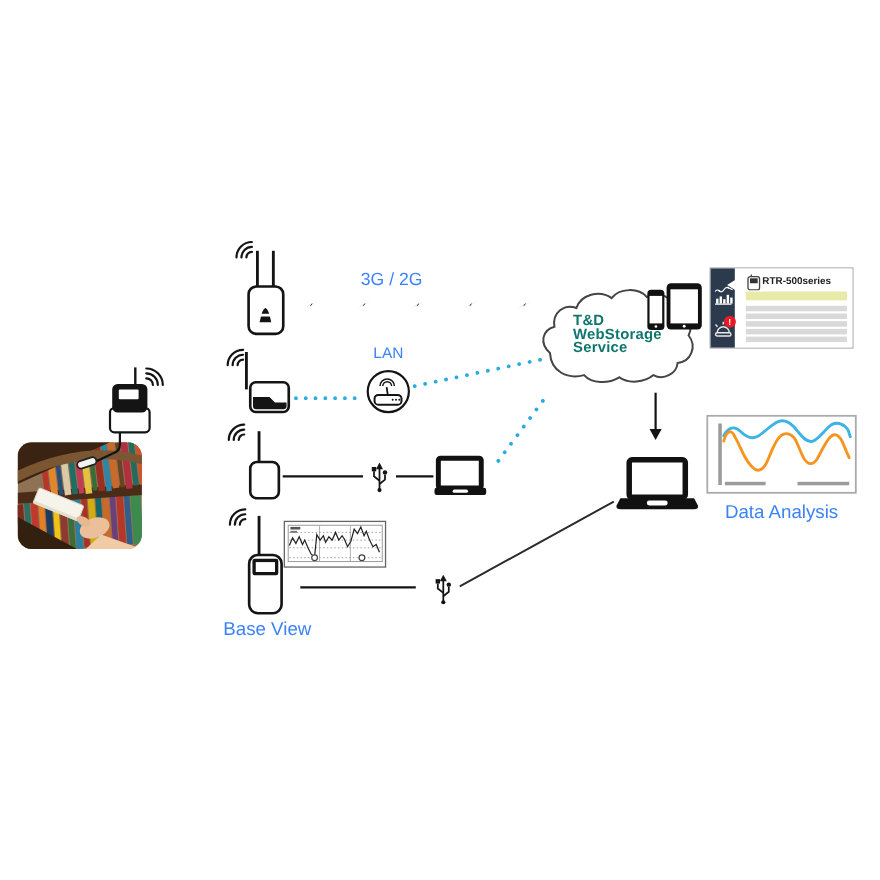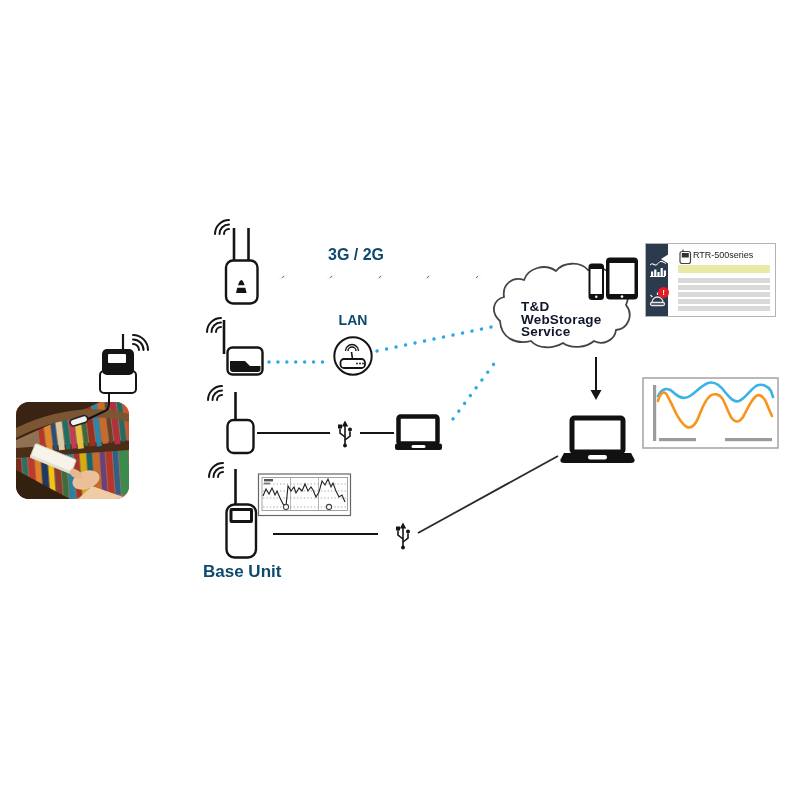--- a/index.html
+++ b/index.html
@@ -1,38 +1,38 @@
 <!DOCTYPE html>
 <html><head>
 <meta charset="utf-8">
 <style>
   html,body{margin:0;padding:0;background:#fff;}
   body{width:800px;height:800px;position:relative;overflow:hidden;
        font-family:"Liberation Sans", sans-serif;color:#3c3c3c;}
   .stage{position:absolute;left:0;top:0;width:800px;height:800px;}
   svg{position:absolute;left:0;top:0;}
-  .lbl{position:absolute;white-space:nowrap;color:#0c4a6e;font-weight:bold;}
+  .lbl{position:absolute;white-space:nowrap;color:#3b82f6;}
   .lbl-net{left:318px;top:246px;width:76px;text-align:center;font-size:16px;}
   .lbl-lan{left:331px;top:312px;width:44px;text-align:center;font-size:14px;}
   .lbl-baseunit{left:203px;top:562px;font-size:17px;}
   .lbl-dav{left:640px;top:322px;width:140px;text-align:center;font-size:17px;}
   .lbl-da{left:643px;top:456px;width:135px;text-align:center;font-size:17px;}
   .cloud-text{position:absolute;left:521px;top:285px;font-size:13.5px;line-height:12.5px;
-              font-weight:800;color:#0f172a;letter-spacing:.2px;margin-top:16px;}
+              font-weight:800;color:#0f766e;letter-spacing:.2px;}
   
   .panel{position:absolute;left:645px;top:243px;width:131px;height:74px;background:#fff;
          border:1px solid #b3b3b3;box-sizing:border-box;}
   .panel-side{position:absolute;left:0;top:0;width:22px;height:100%;background:#2b3a4d;}
   .speech-pointer{position:absolute;left:15px;top:10px;width:0;height:0;
          border-top:5px solid transparent;border-bottom:5px solid transparent;
          border-right:8px solid #fff;z-index:3;}
   .badge{position:absolute;left:12px;top:43px;width:11px;height:11px;background:#e51c28;
          border-radius:50%;z-index:4;color:#fff;font-size:8px;font-weight:bold;
          text-align:center;line-height:11px;}
-  .ptitle{position:absolute;left:47px;top:6px;font-size:9px;font-weight:normal;color:#222;}
+  .ptitle{position:absolute;left:47px;top:6px;font-size:9px;font-weight:bold;color:#222;}
   .row{position:absolute;left:32px;width:92px;}
   .row-y{top:21px;height:8px;background:#e9eaa8;}
   .row-g{height:5px;background:#d9d9d9;}
 </style>
 </head>
 <body>
 
 <div class="stage">
 
 <svg width="800" height="800" viewBox="0 0 800 800">
@@ -270,21 +270,22 @@
   </g>
 </svg>
 
 <div class="lbl lbl-net">3G / 2G</div>
 <div class="lbl lbl-lan">LAN</div>
 <div class="cloud-text">
   <div>T&amp;D</div>
   <div>WebStorage</div>
   <div>Service</div>
 </div>
-<div class="lbl lbl-baseunit">Base Unit</div>
+<div class="lbl lbl-baseunit">Base View</div>
+<div class="lbl lbl-da">Data Analysis</div>
 
 <div class="panel">
   <div class="panel-side">
     <svg width="22" height="74" viewBox="0 0 22 74">
       <g>
         <line x1="4" y1="32.5" x2="19" y2="32.5" stroke="#fff" stroke-width="1"></line>
         <rect x="5" y="27.5" width="2.2" height="4.5" fill="#fff"></rect>
         <rect x="8.2" y="25.5" width="2.2" height="6.5" fill="#fff"></rect>
         <rect x="11.4" y="28" width="2.2" height="4" fill="#fff"></rect>
         <rect x="14.6" y="24" width="2.2" height="8" fill="#fff"></rect>

